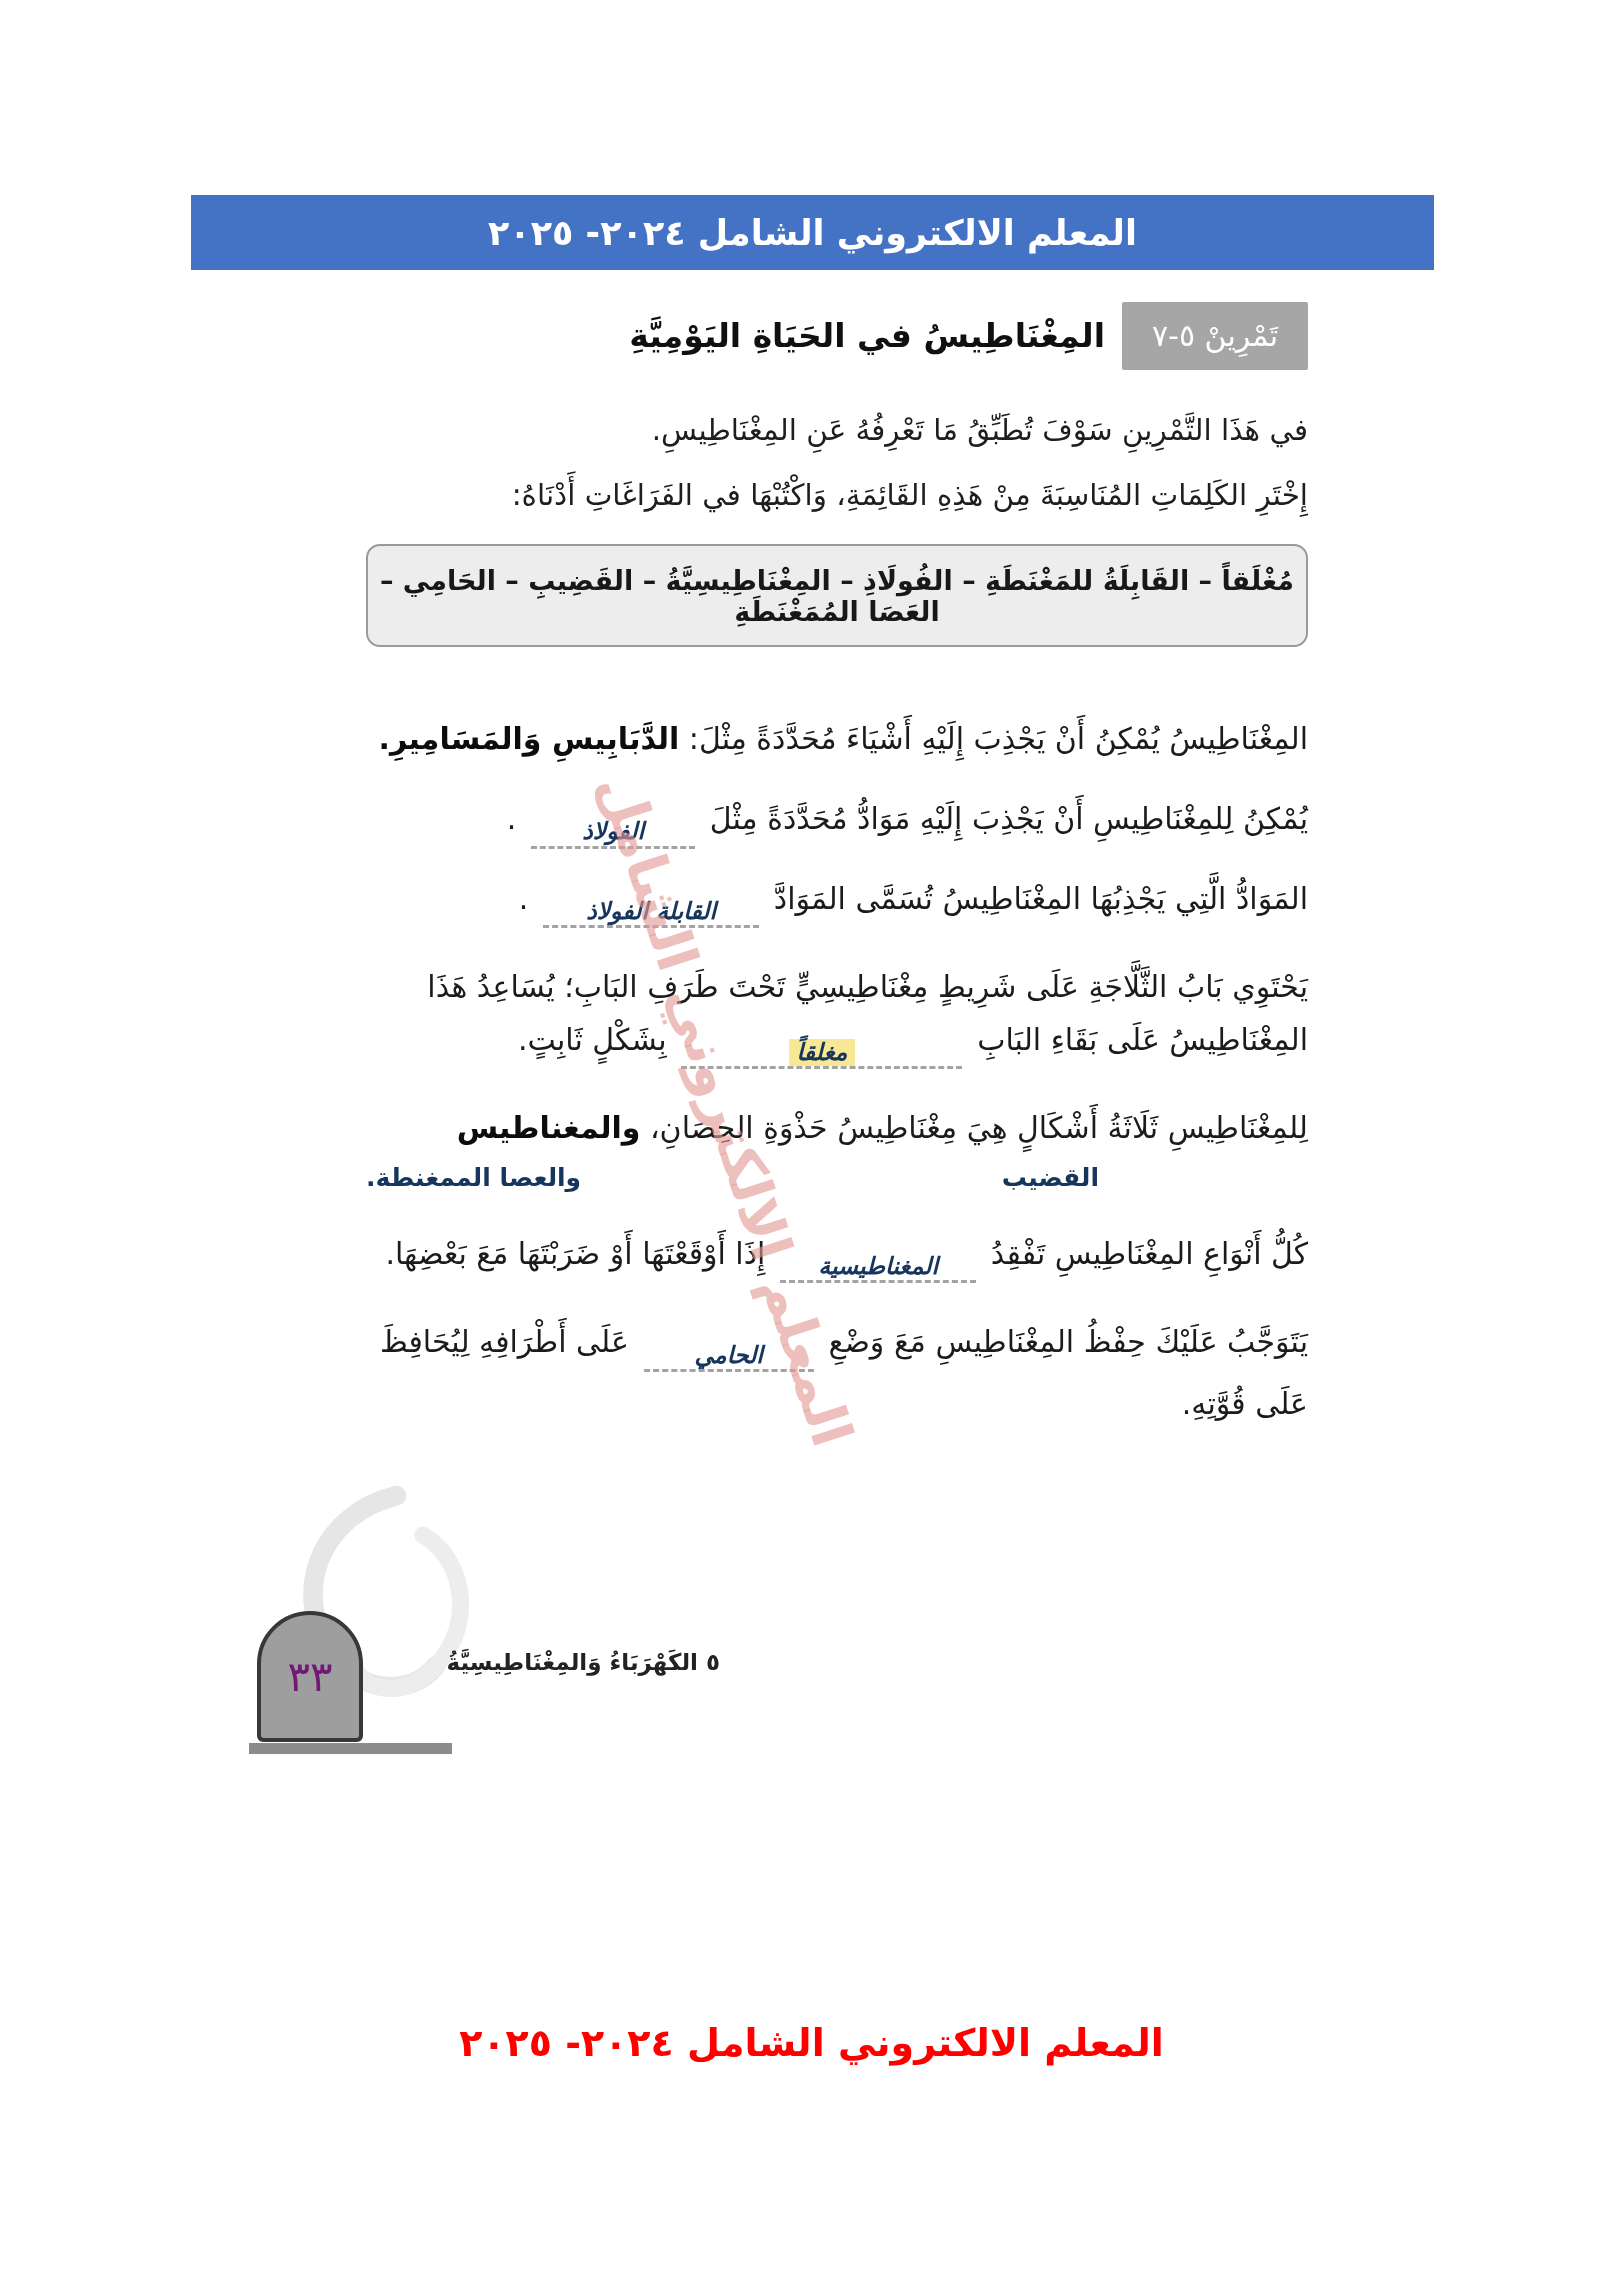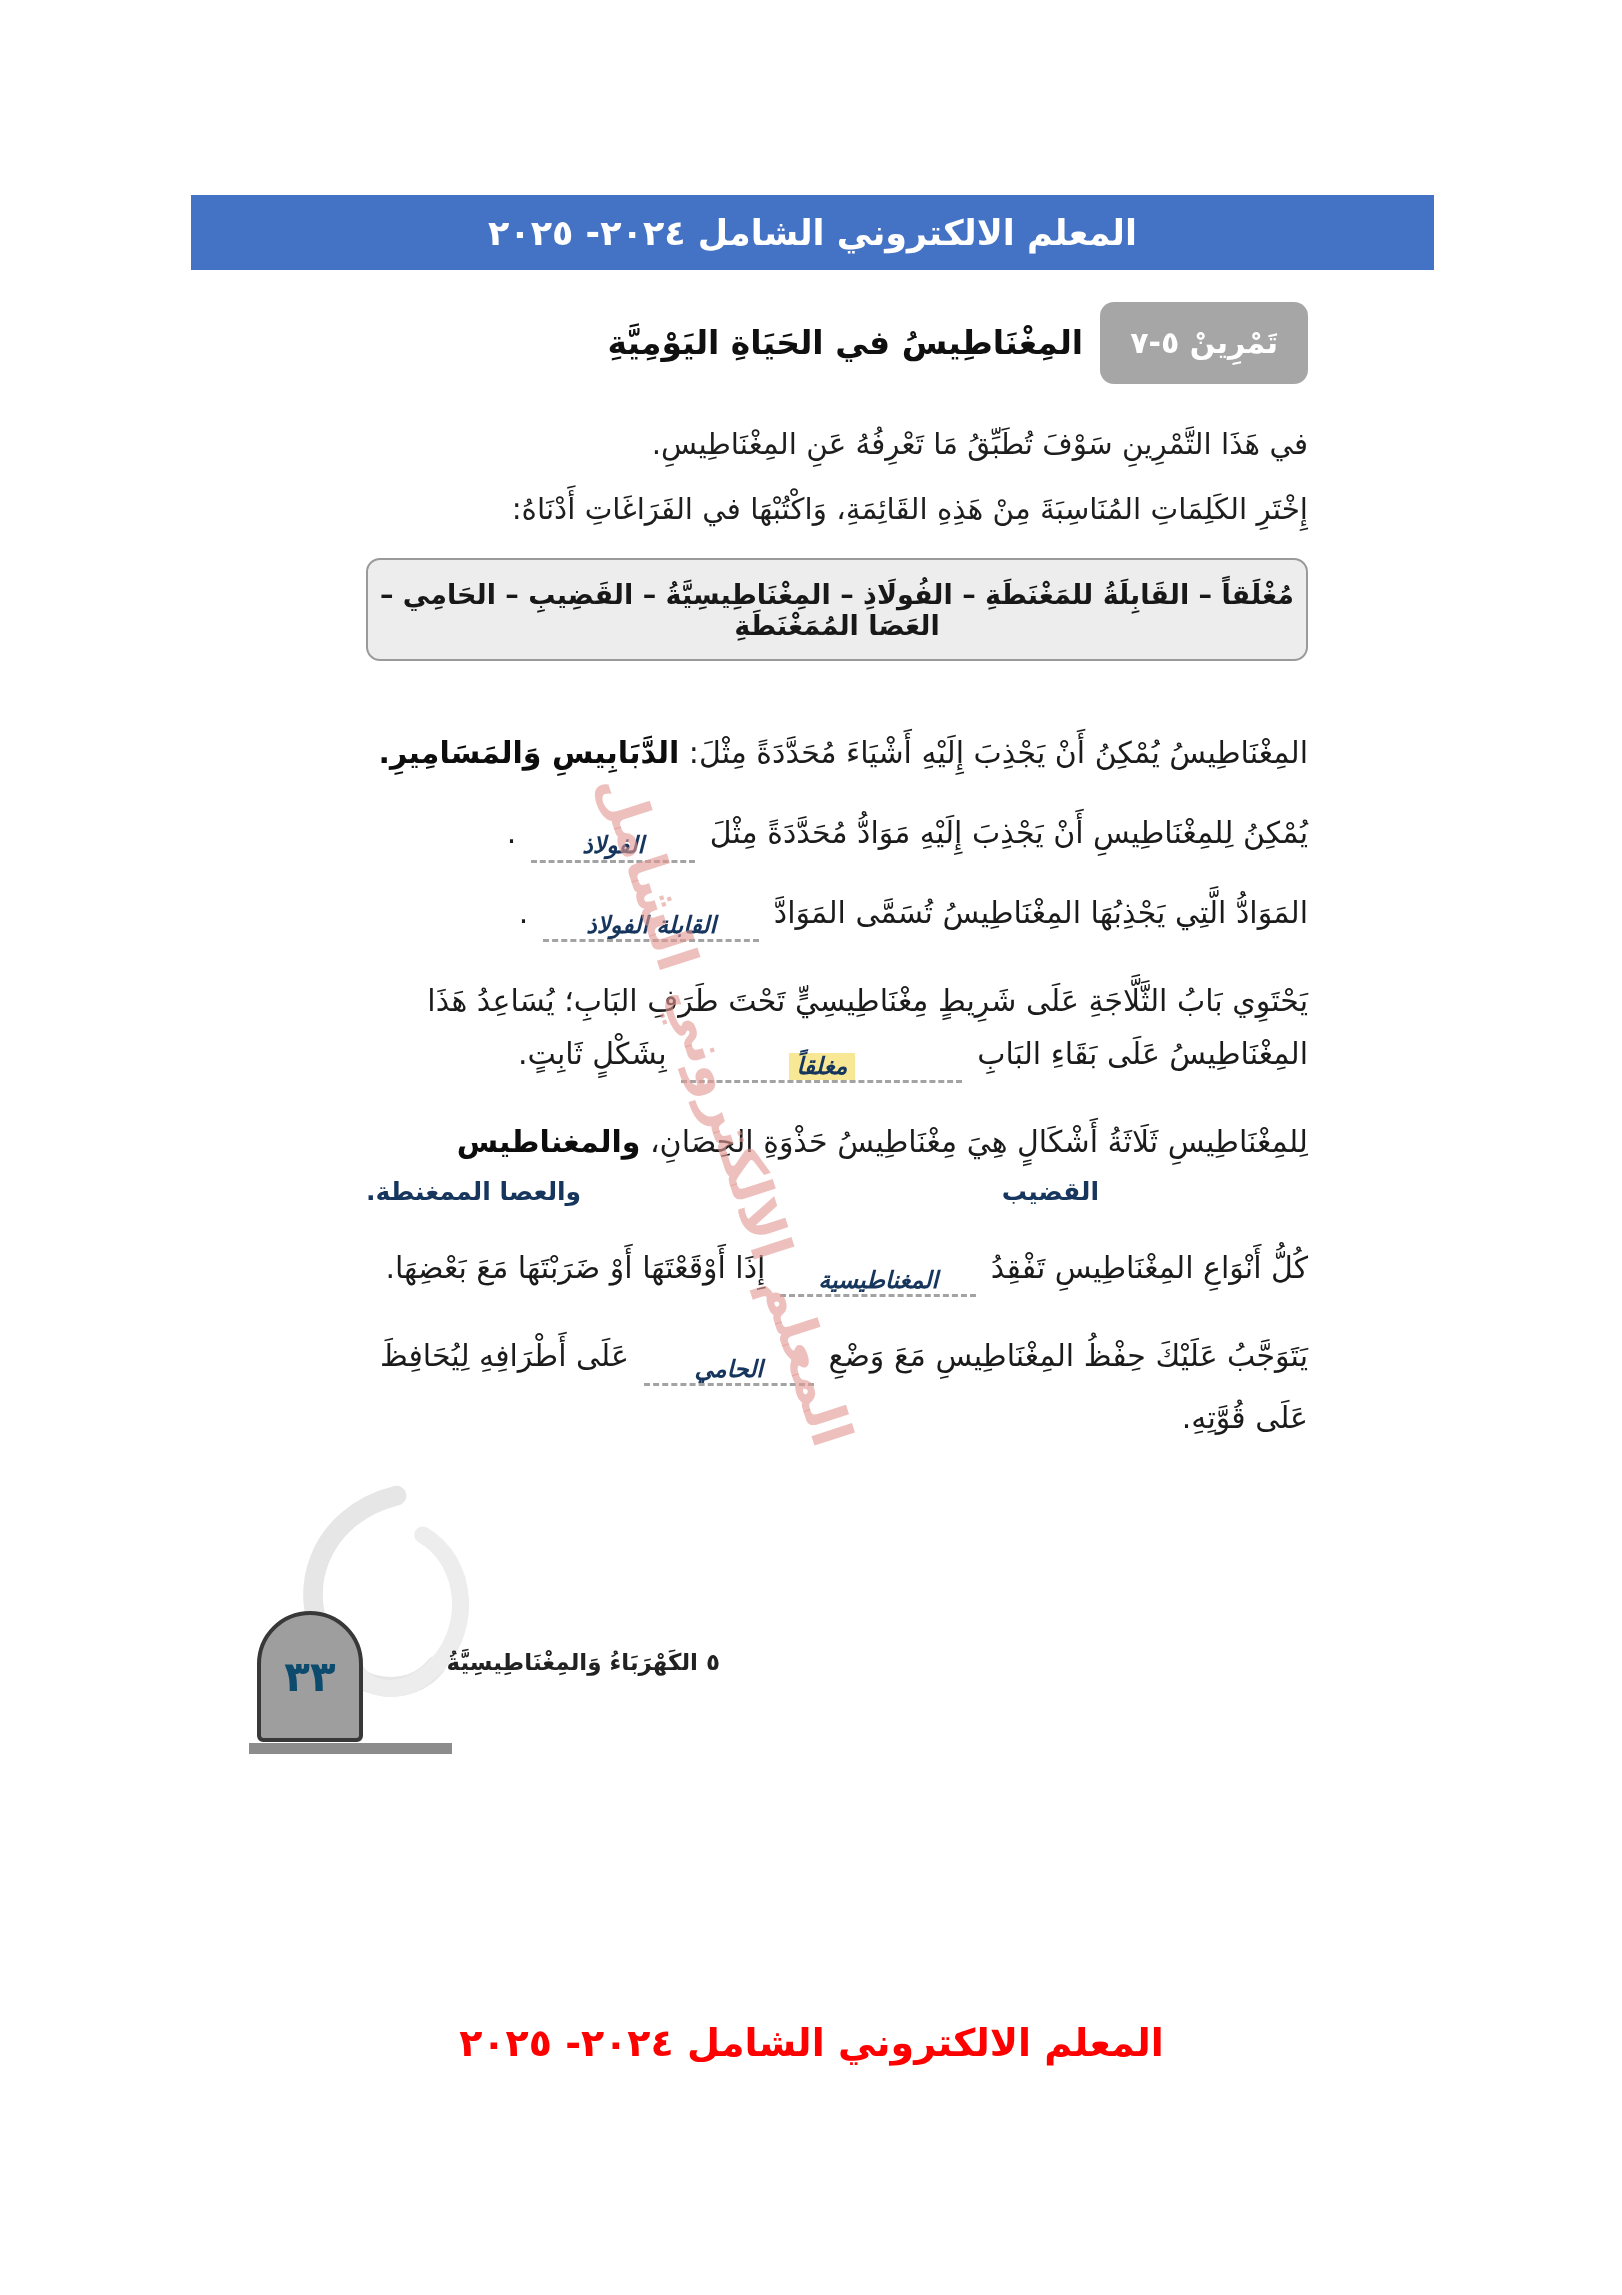--- a/index.html
+++ b/index.html
@@ -15,22 +15,22 @@
   .banner span{
     color:#ffffff;font-size:35px;font-weight:bold;direction:rtl;letter-spacing:0.7px;
   }
   
   .content{
     position:absolute;left:366px;top:302px;width:942px;direction:rtl;text-align:right;
     color:#1b1b1b;
   }
   .ex-header{display:flex;align-items:center;gap:17px;}
   .badge{
-    background:#a6a6a6;color:#ffffff;font-size:30px;font-weight:bold;
-    border-radius:14px;padding:26px 30px;line-height:1;white-space:nowrap;
+    background:#a6a6a6;color:#ffffff;font-size:30px;font-weight:normal;
+    border-radius:2px;padding:19px 30px;line-height:1;white-space:nowrap;
   }
   .ex-title{font-size:33px;font-weight:bold;color:#101010;line-height:1.2;}
   .intro{font-size:29.4px;margin:0;line-height:1.35;color:#1e1e1e;}
   .intro1{margin-top:41px;}
   .intro2{margin-top:25px;}
   .wordbank{
     margin-top:29px;background:#ededed;border:2px solid #9a9a9a;border-radius:14px;
     padding:18.3px 11.8px;text-align:center;
   }
   .wordbank span{font-size:27px;font-weight:bold;color:#181818;}
@@ -66,21 +66,21 @@
     pointer-events:none;white-space:nowrap;
   }
   
   .swirl{position:absolute;left:259px;top:1476px;}
   .dome{
     position:absolute;left:257px;top:1611px;width:98px;height:123px;
     background:#9e9e9e;border:4.6px solid #383838;
     border-radius:56px 56px 6.5px 6.5px;
     display:flex;align-items:center;justify-content:center;
   }
-  .dome span{color:#0c4a6e;font-size:42px;font-weight:bold;}
+  .dome span{color:#701a75;font-size:42px;font-weight:normal;}
   .dome-base{
     position:absolute;left:249px;top:1743px;width:203px;height:10.5px;background:#8c8c8c;
   }
   .chapter{
     position:absolute;left:380px;top:1649px;width:340px;direction:rtl;text-align:right;
     font-size:23px;font-weight:bold;color:#222222;
   }
   
   .red-footer{
     position:absolute;left:0;top:2021px;width:1623px;text-align:center;direction:rtl;

